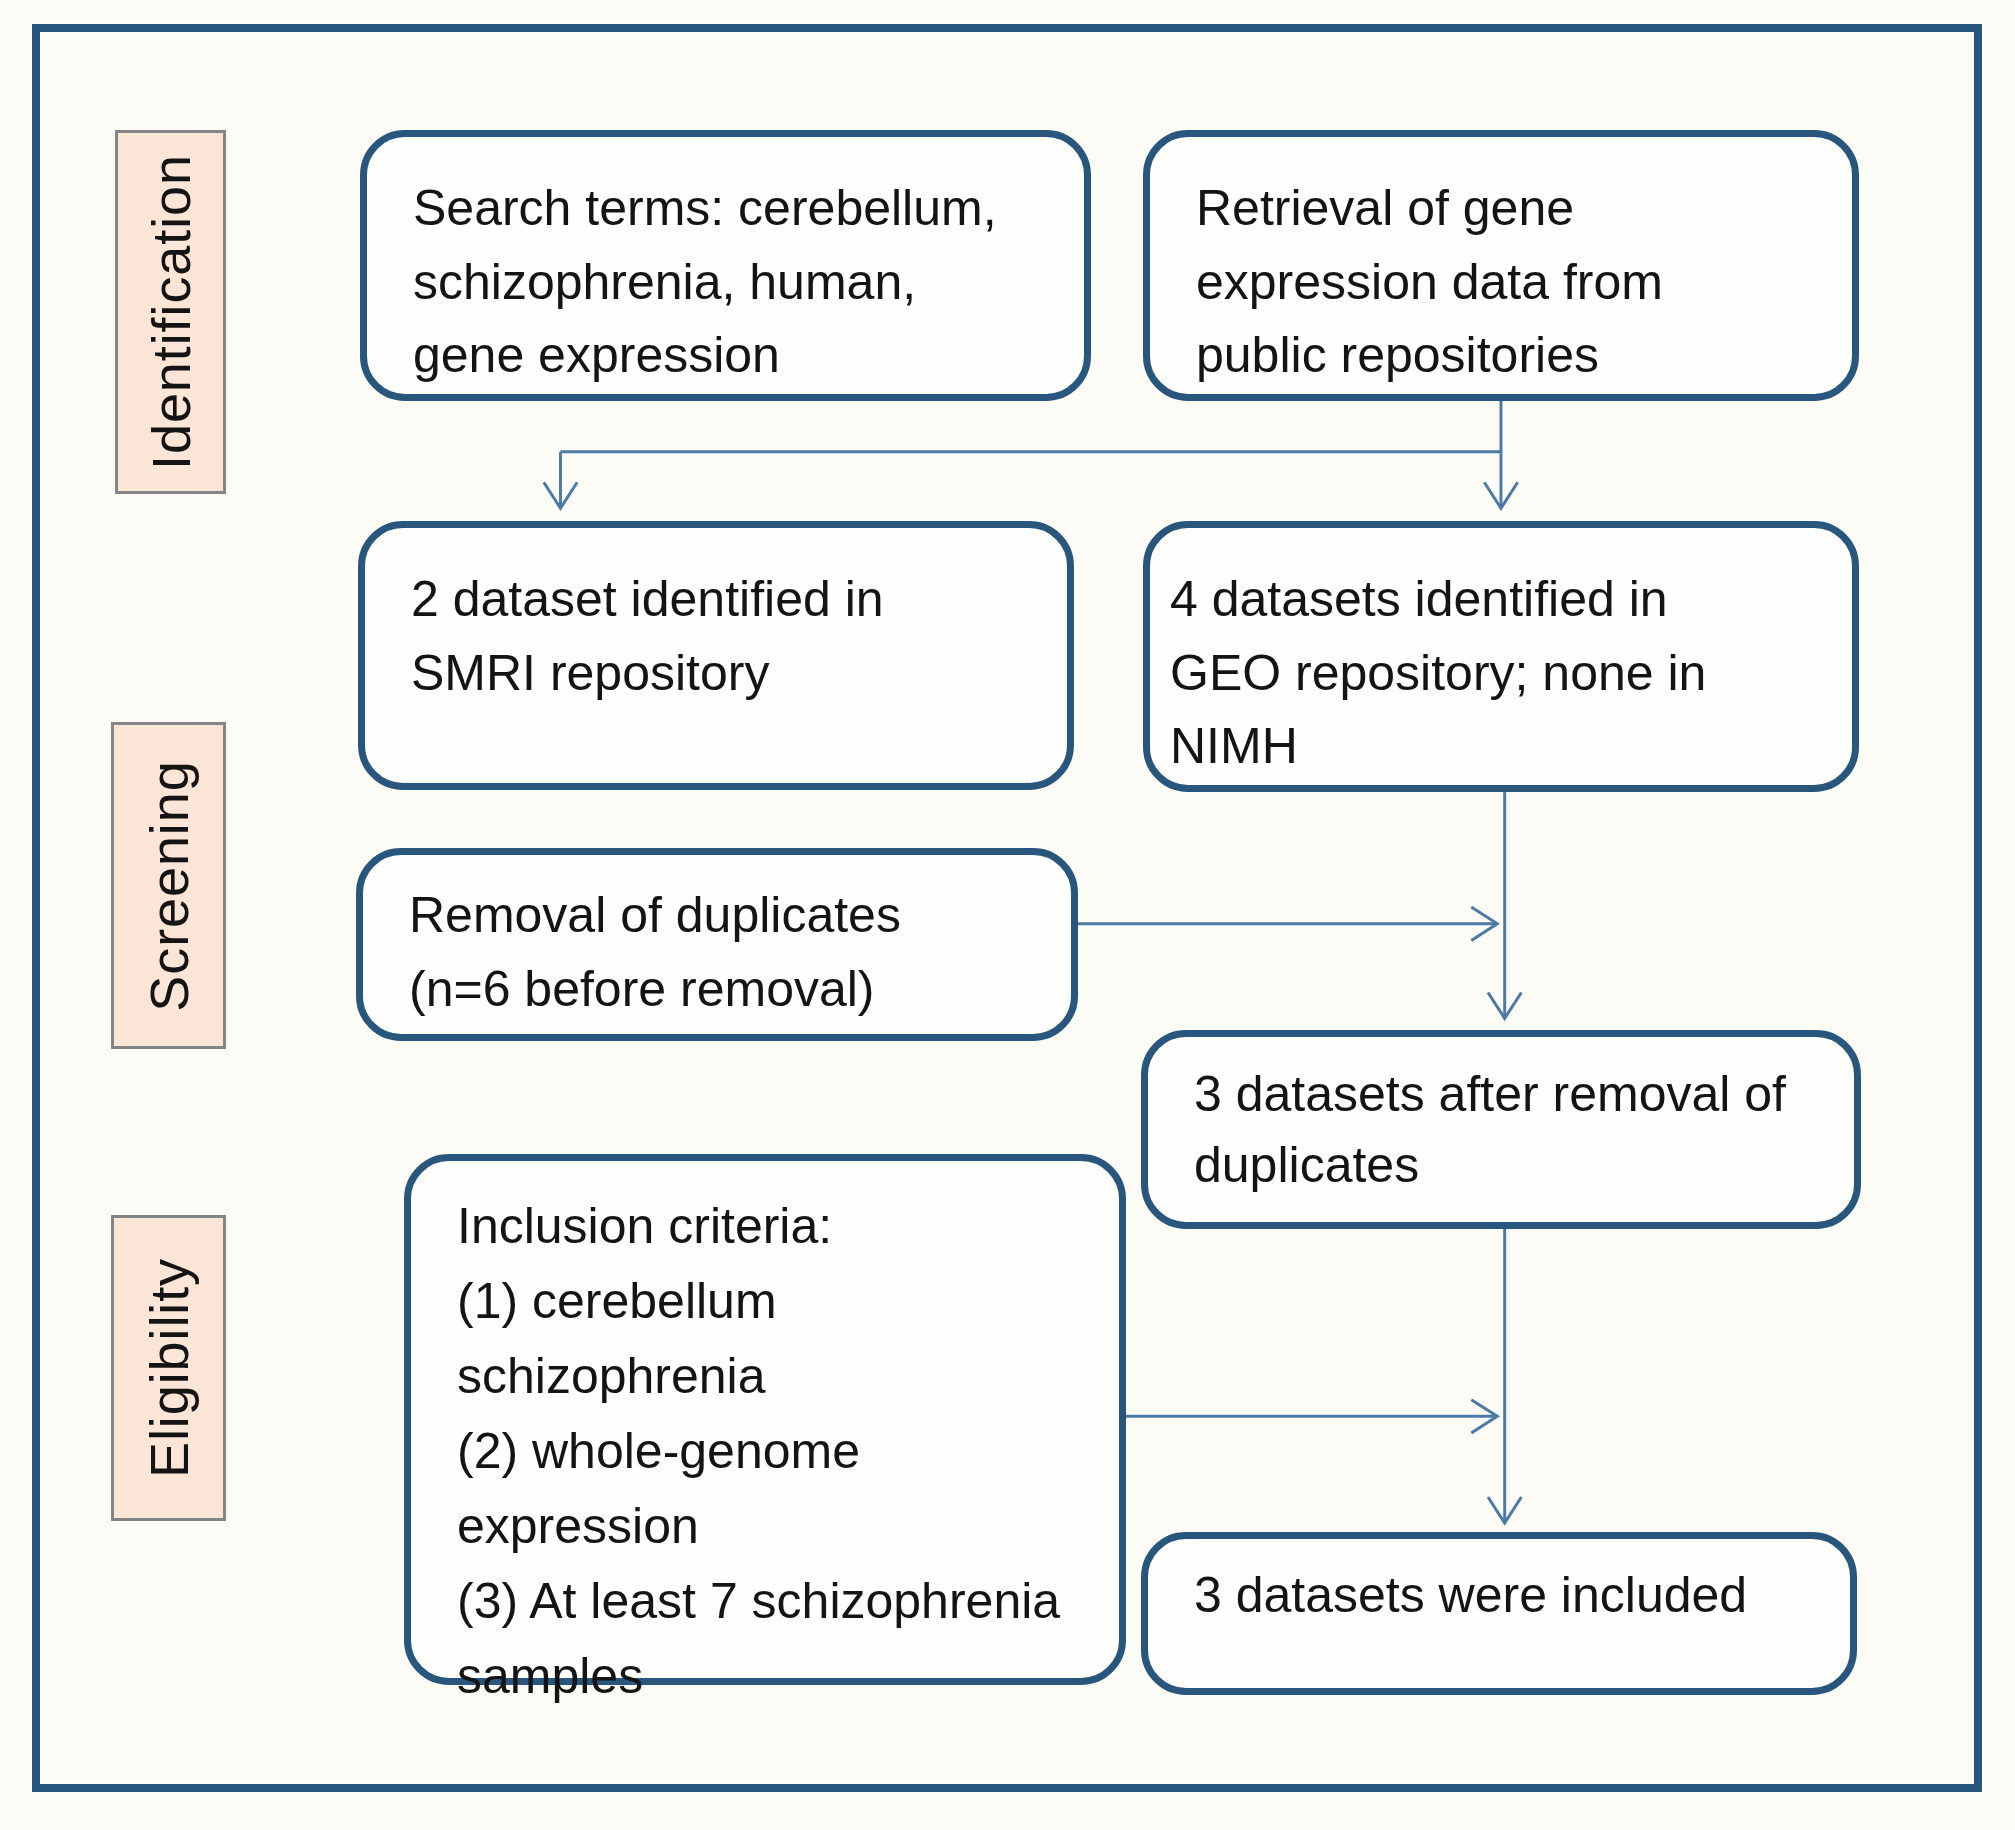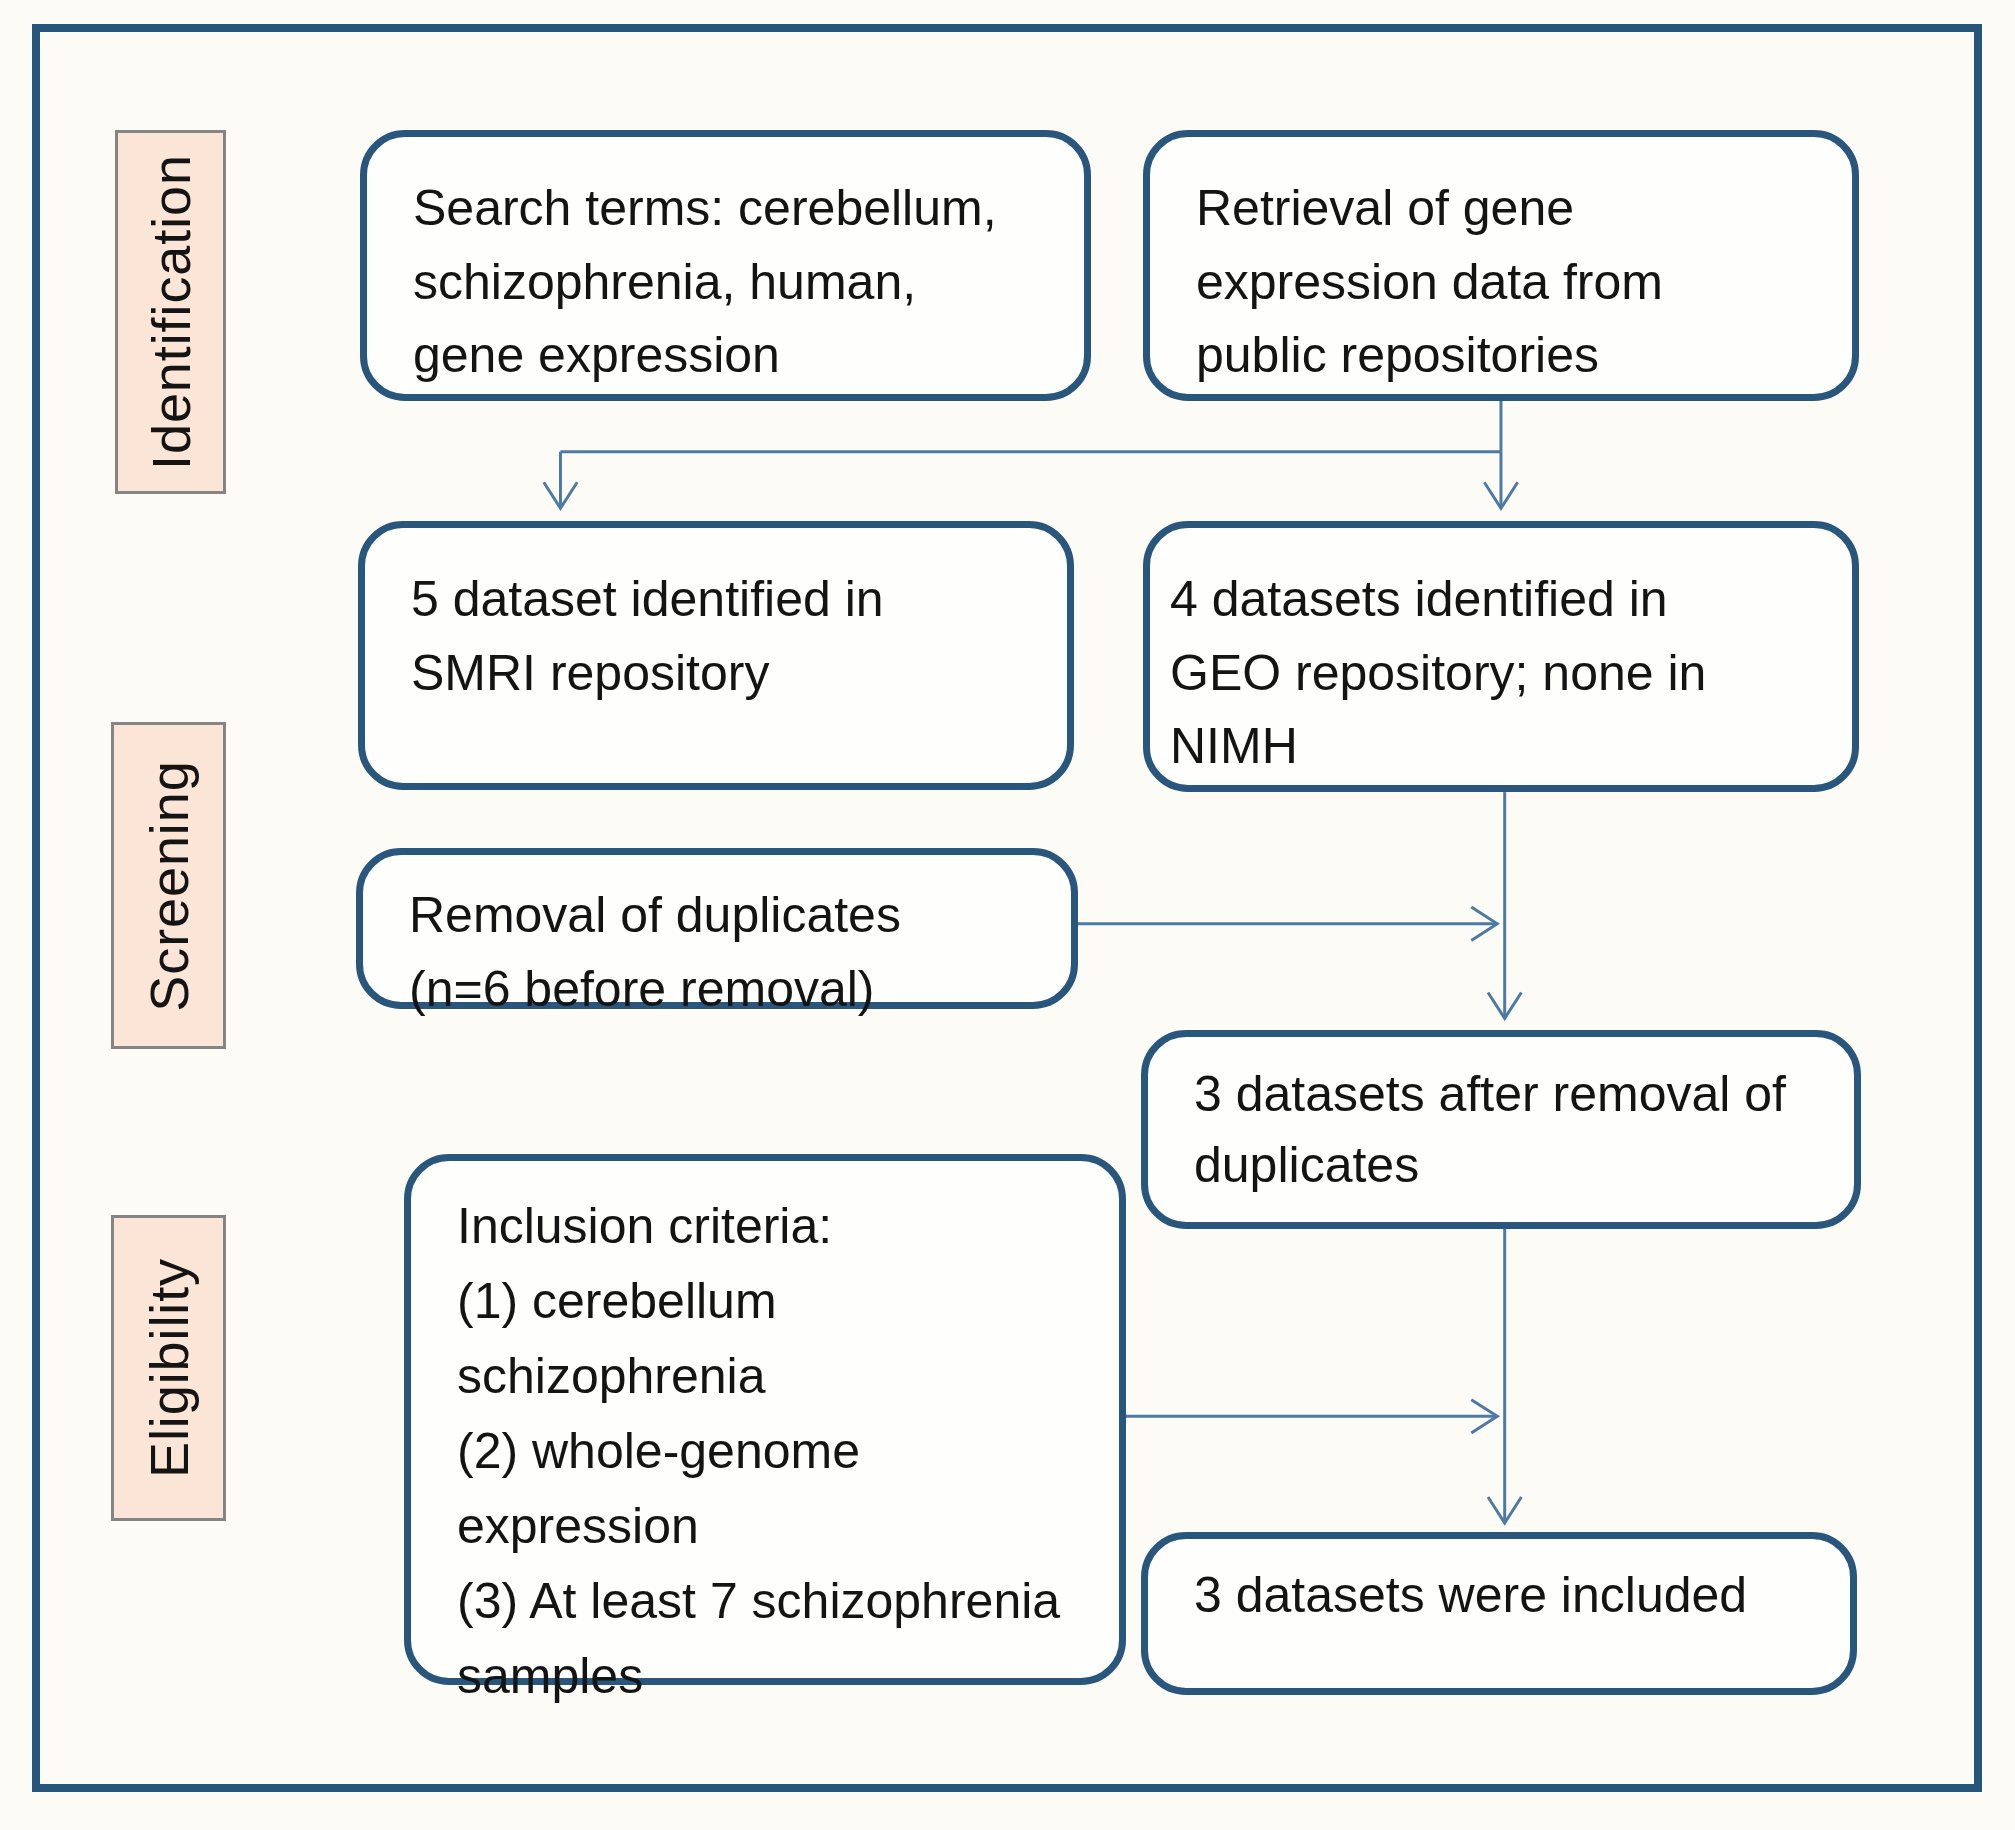--- a/index.html
+++ b/index.html
@@ -51,21 +51,21 @@
     line-height: 1.47;
     padding: 35px 46px;
     color: #141414;
   }
   .fbox b { font-weight: normal; }
 
   #box-search   { left: 360px;  top: 130px;  width: 731px; height: 271px; }
   #box-retrieve { left: 1143px; top: 130px;  width: 716px; height: 271px; }
   #box-smri     { left: 358px;  top: 521px;  width: 716px; height: 269px; }
   #box-geo      { left: 1143px; top: 521px;  width: 716px; height: 271px; padding-left: 20px; }
-  #box-dedup    { left: 356px;  top: 848px;  width: 722px; height: 161px; padding-top: 24px; }
+  #box-dedup    { left: 356px;  top: 848px;  width: 722px; height: 193px; padding-top: 24px; }
   #box-afterdup { left: 1141px; top: 1030px; width: 720px; height: 199px; padding-top: 22px; line-height: 1.42; }
   #box-criteria { left: 358px;  top: 1154px; width: 722px; height: 531px; padding-top: 28px; line-height: 1.5; margin-left: 46px; }
   #box-included { left: 1141px; top: 1532px; width: 716px; height: 163px; padding-top: 20px; }
 
   svg.connectors {
     position: absolute;
     left: 0; top: 0;
     pointer-events: none;
   }
   svg.connectors path {
@@ -118,21 +118,21 @@
   <div class="fbox" id="box-retrieve">
     <div>
         <div><span>Retrieval of gene</span></div>
         <div><span>expression data from</span></div>
         <div><span>public repositories</span></div>
       </div>
   </div>
 
   <div class="fbox" id="box-smri">
     <div>
-        <div><span>5 dataset identified in</span></div>
+        <div><span>2 dataset identified in</span></div>
         <div><b>SMRI</b><span> repository</span></div>
       </div>
   </div>
 
   <div class="fbox" id="box-geo">
     <div>
         <div><span>4 datasets identified in</span></div>
         <div><b>GEO</b><span> repository; none in</span></div>
         <div><b>NIMH</b></div>
       </div>

